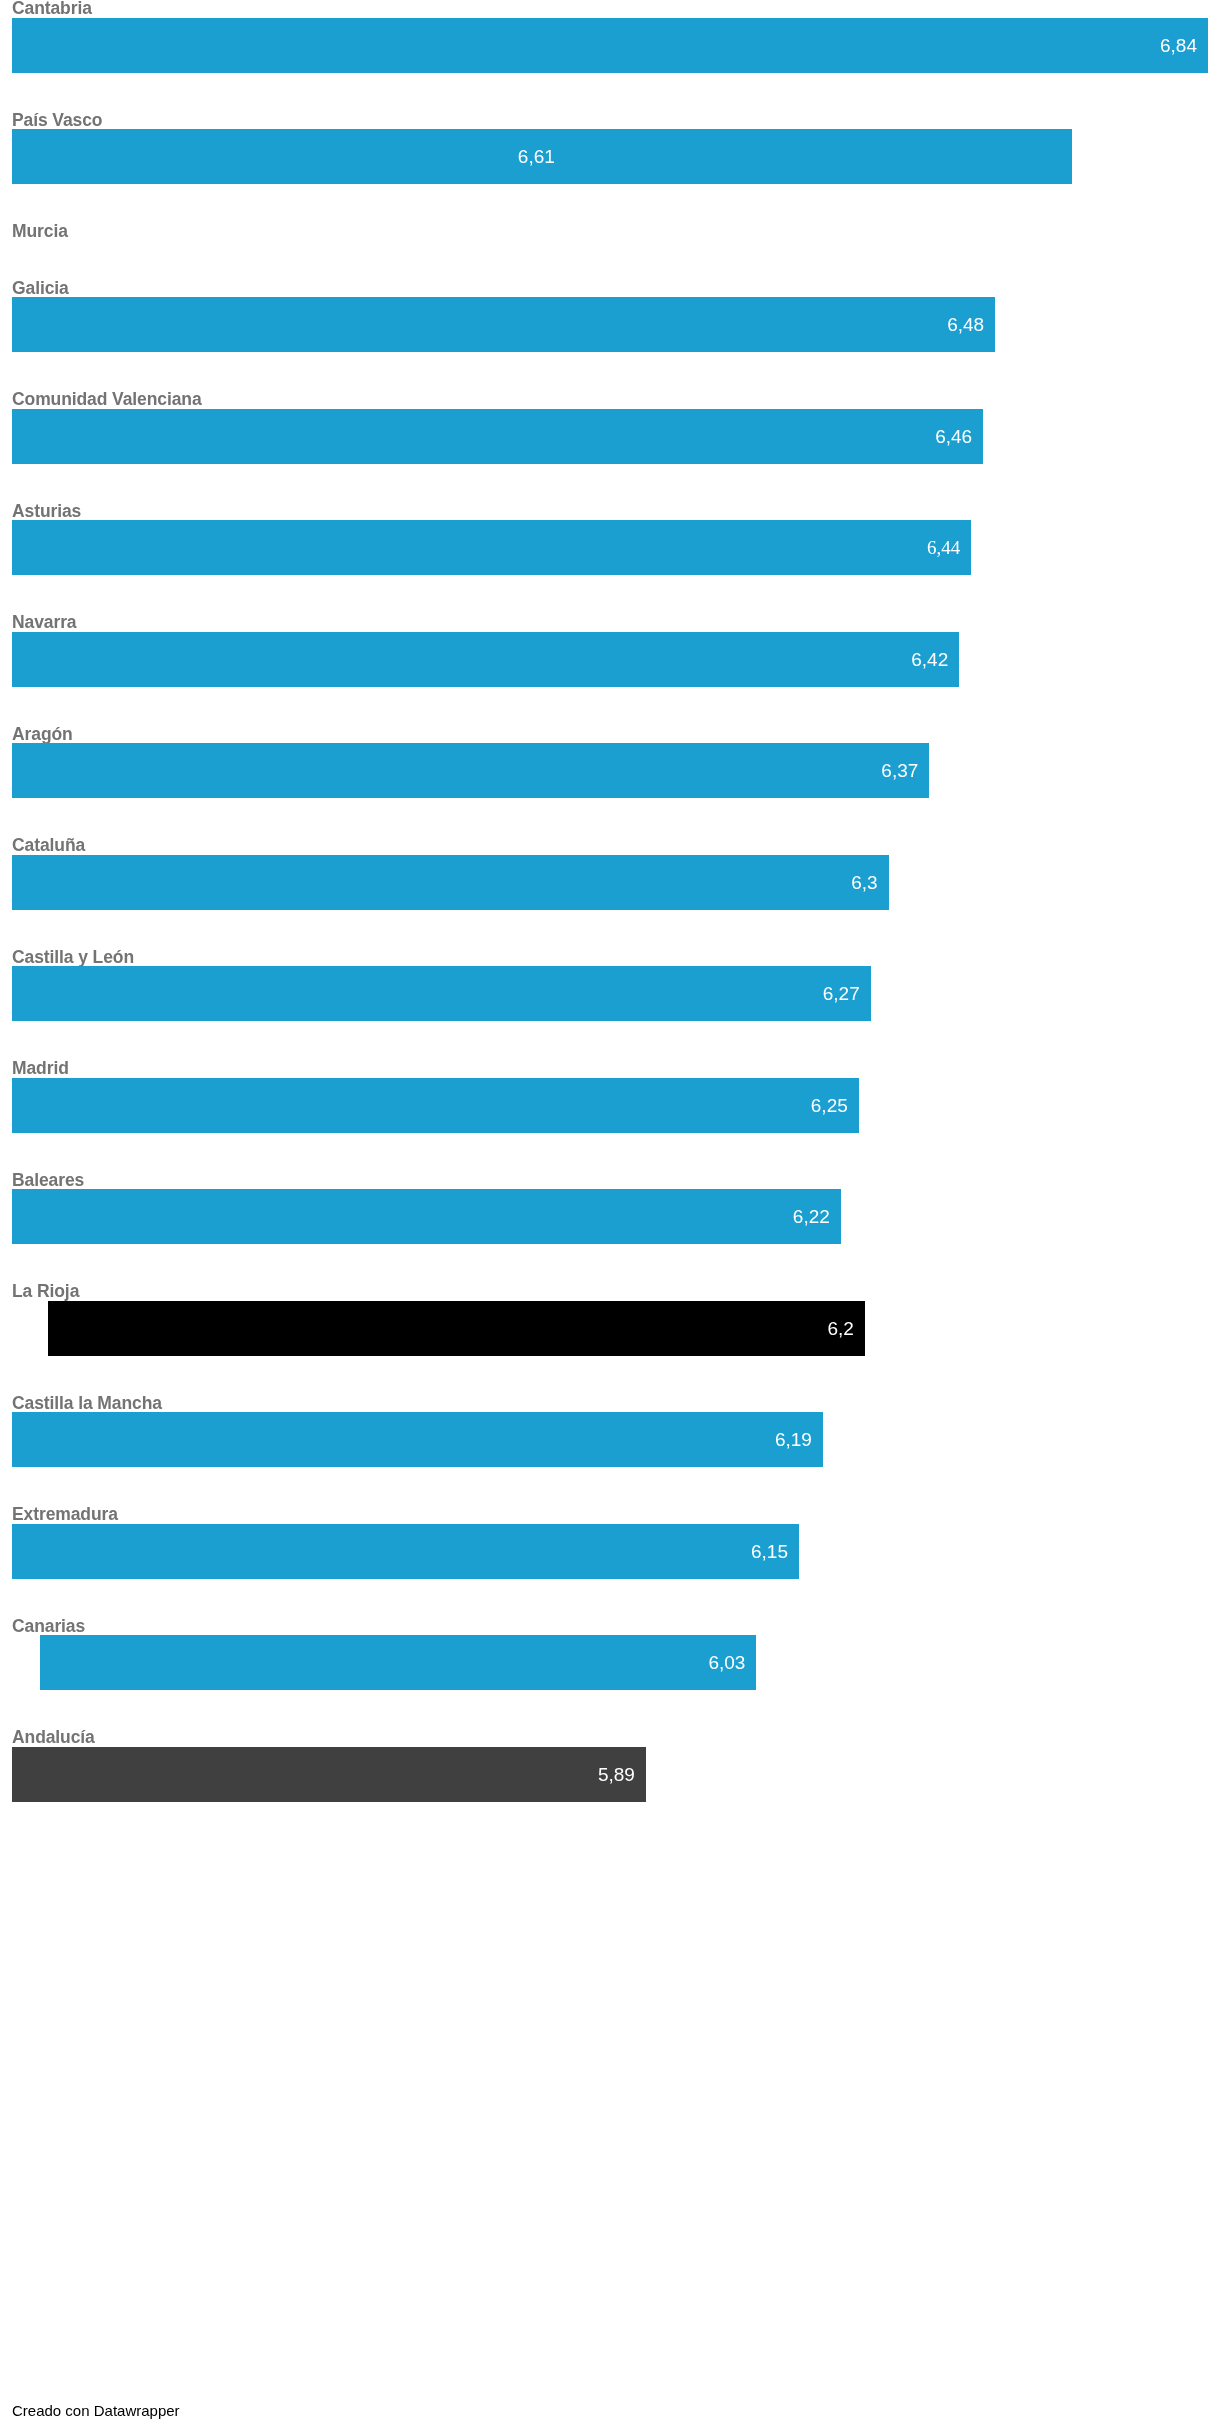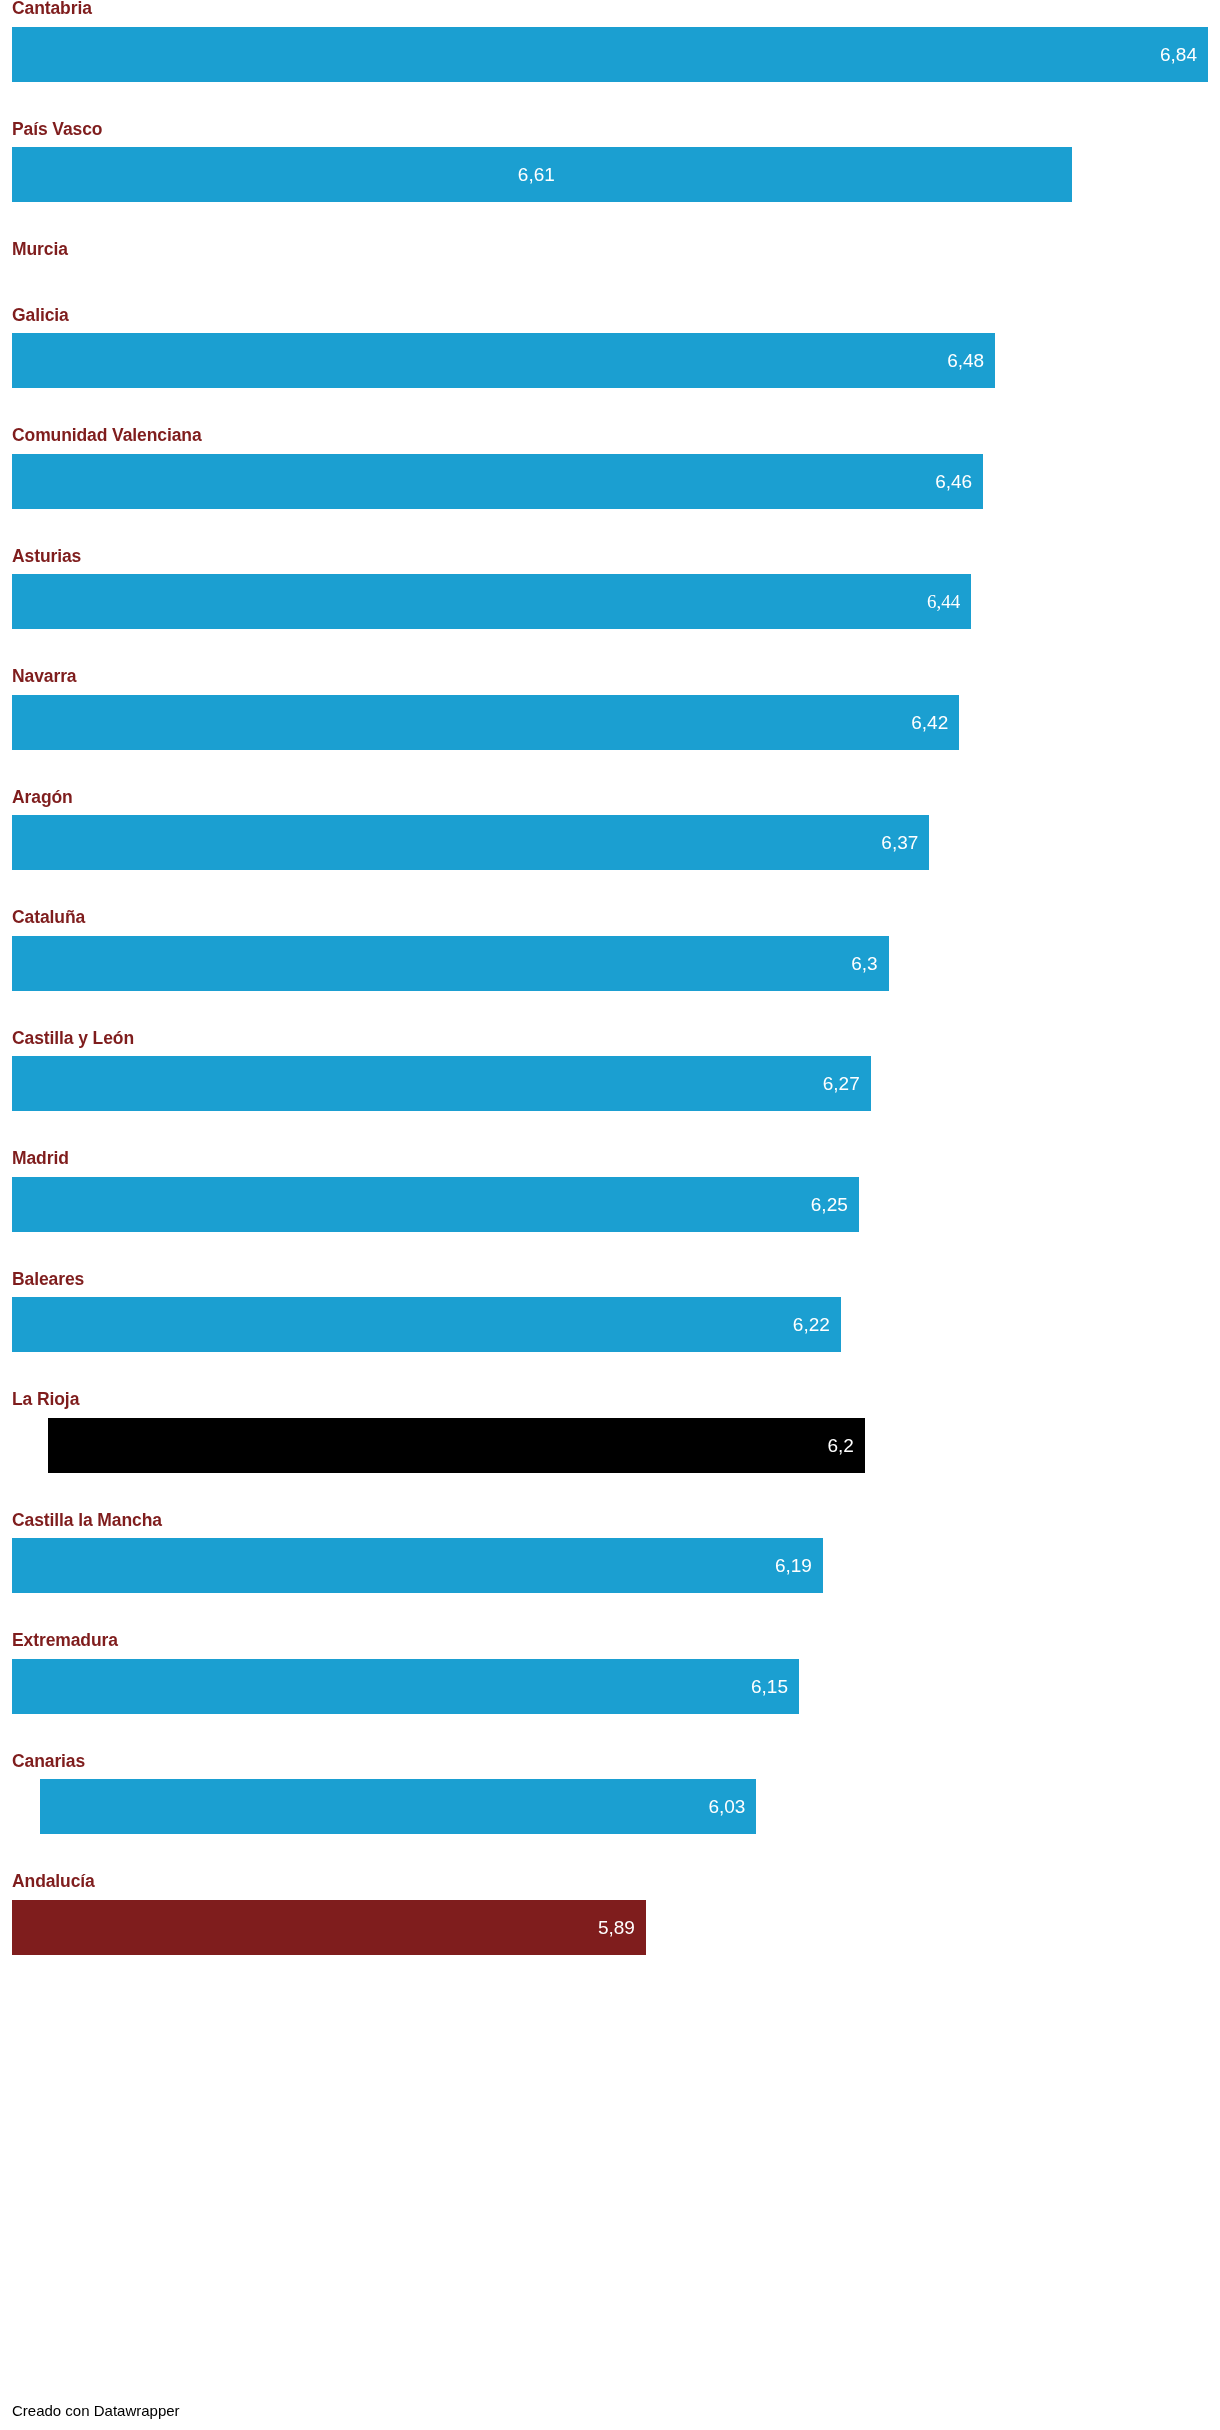--- a/index.html
+++ b/index.html
@@ -17,24 +17,23 @@
     padding: 0 12px;
     overflow: hidden;
   }
   .bar-row {
     position: relative;
     width: 100%;
   }
   .bar-label {
     font-size: 17.5px;
     font-weight: bold;
-    color: #7f1d1d;
+    color: #737373;
     line-height: 1;
     letter-spacing: -0.1px;
-    padding-bottom: 9px;
     font-stretch: condensed;
     white-space: nowrap;
   }
   .bar-track {
     position: relative;
     width: 100%;
     height: 55px;
   }
   .bar-fill {
     position: absolute;
@@ -205,20 +204,20 @@
         <div class="bar-track">
           <div class="bar-fill" style="width: 59.9%; background: rgb(27, 159, 209); margin-left: 28px;">
             <span class="bar-value">6,03</span>
           </div>
         </div>
       </div>
       <div class="row-gap"></div>
       <div class="bar-row">
         <div class="bar-label">Andalucía</div>
         <div class="bar-track">
-          <div class="bar-fill" style="width: 53%; background: #7f1d1d; padding-left: 41px;">
+          <div class="bar-fill" style="width: 53%; background: #404040; padding-left: 41px;">
             <span class="bar-value">5,89</span>
           </div>
         </div>
       </div>
     </div>
   <div class="footer">Creado con Datawrapper</div>
 </div>
 
 </body></html>

